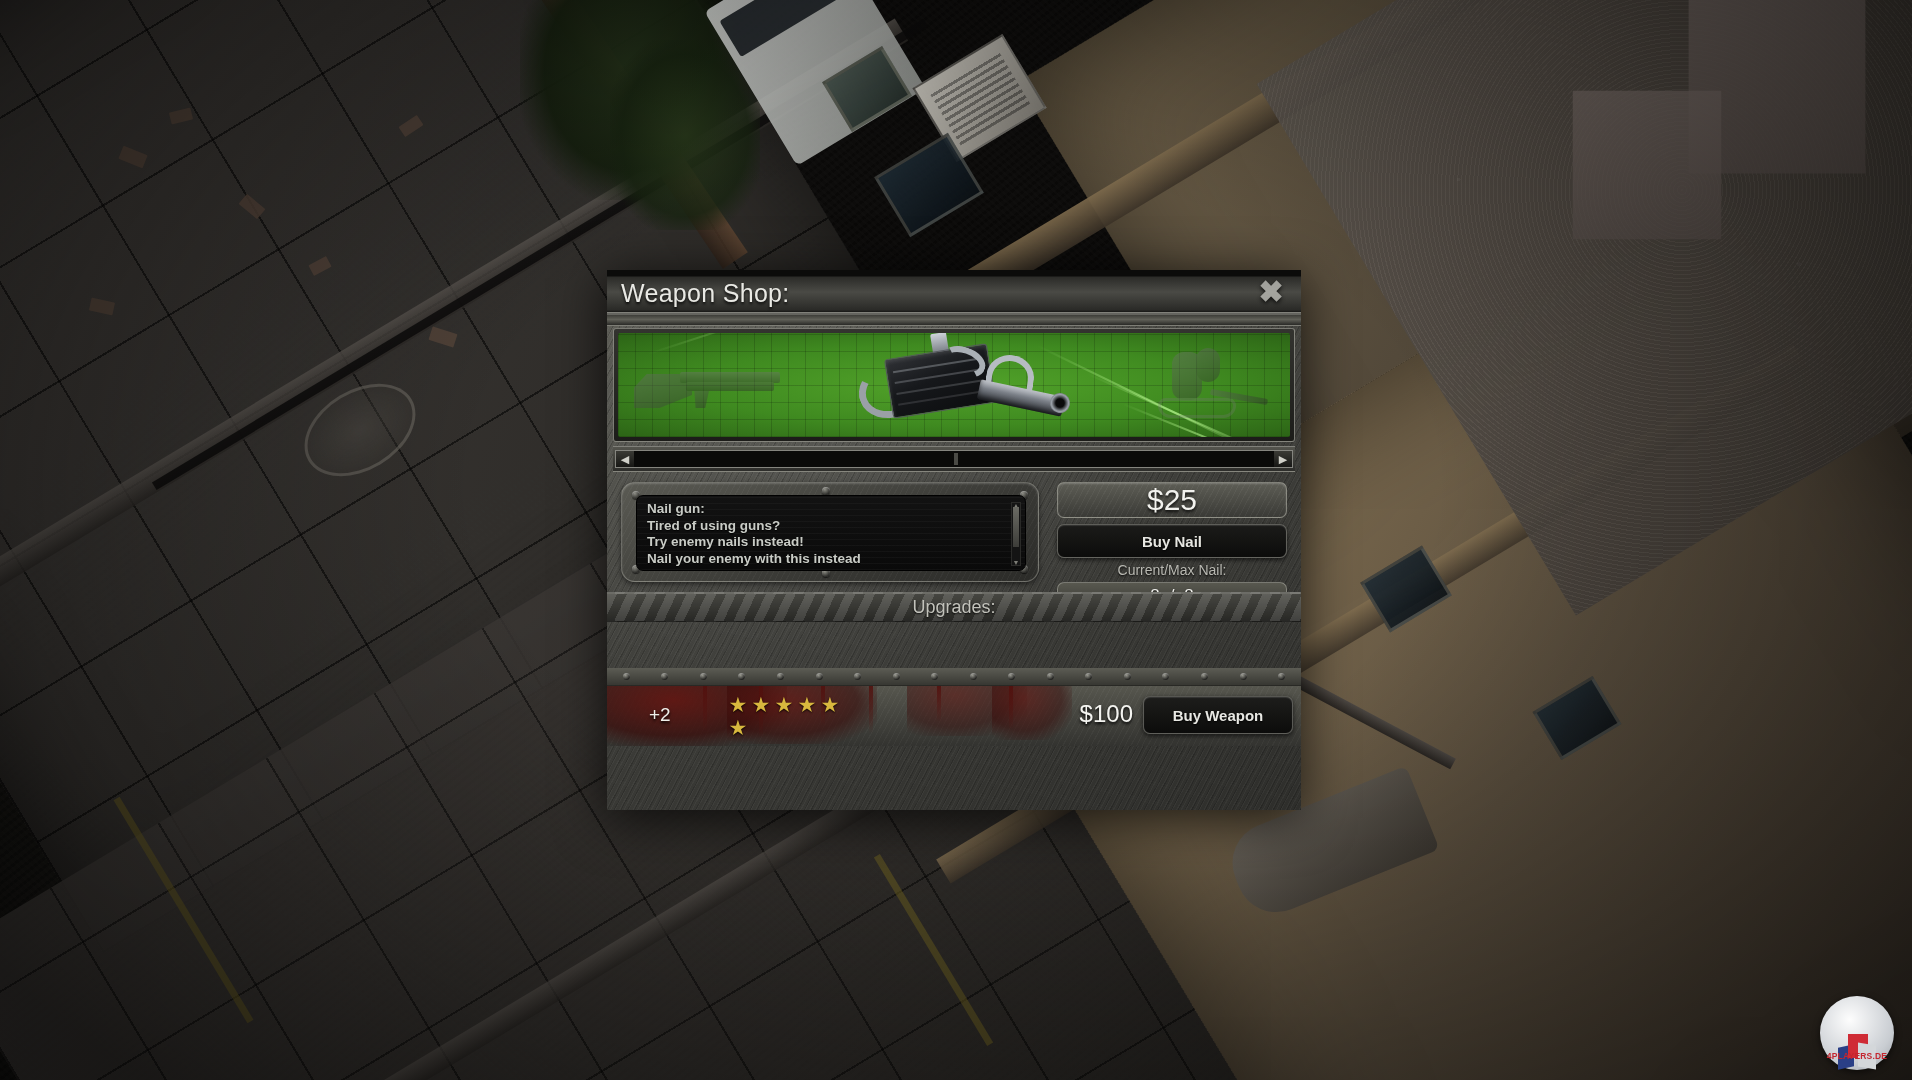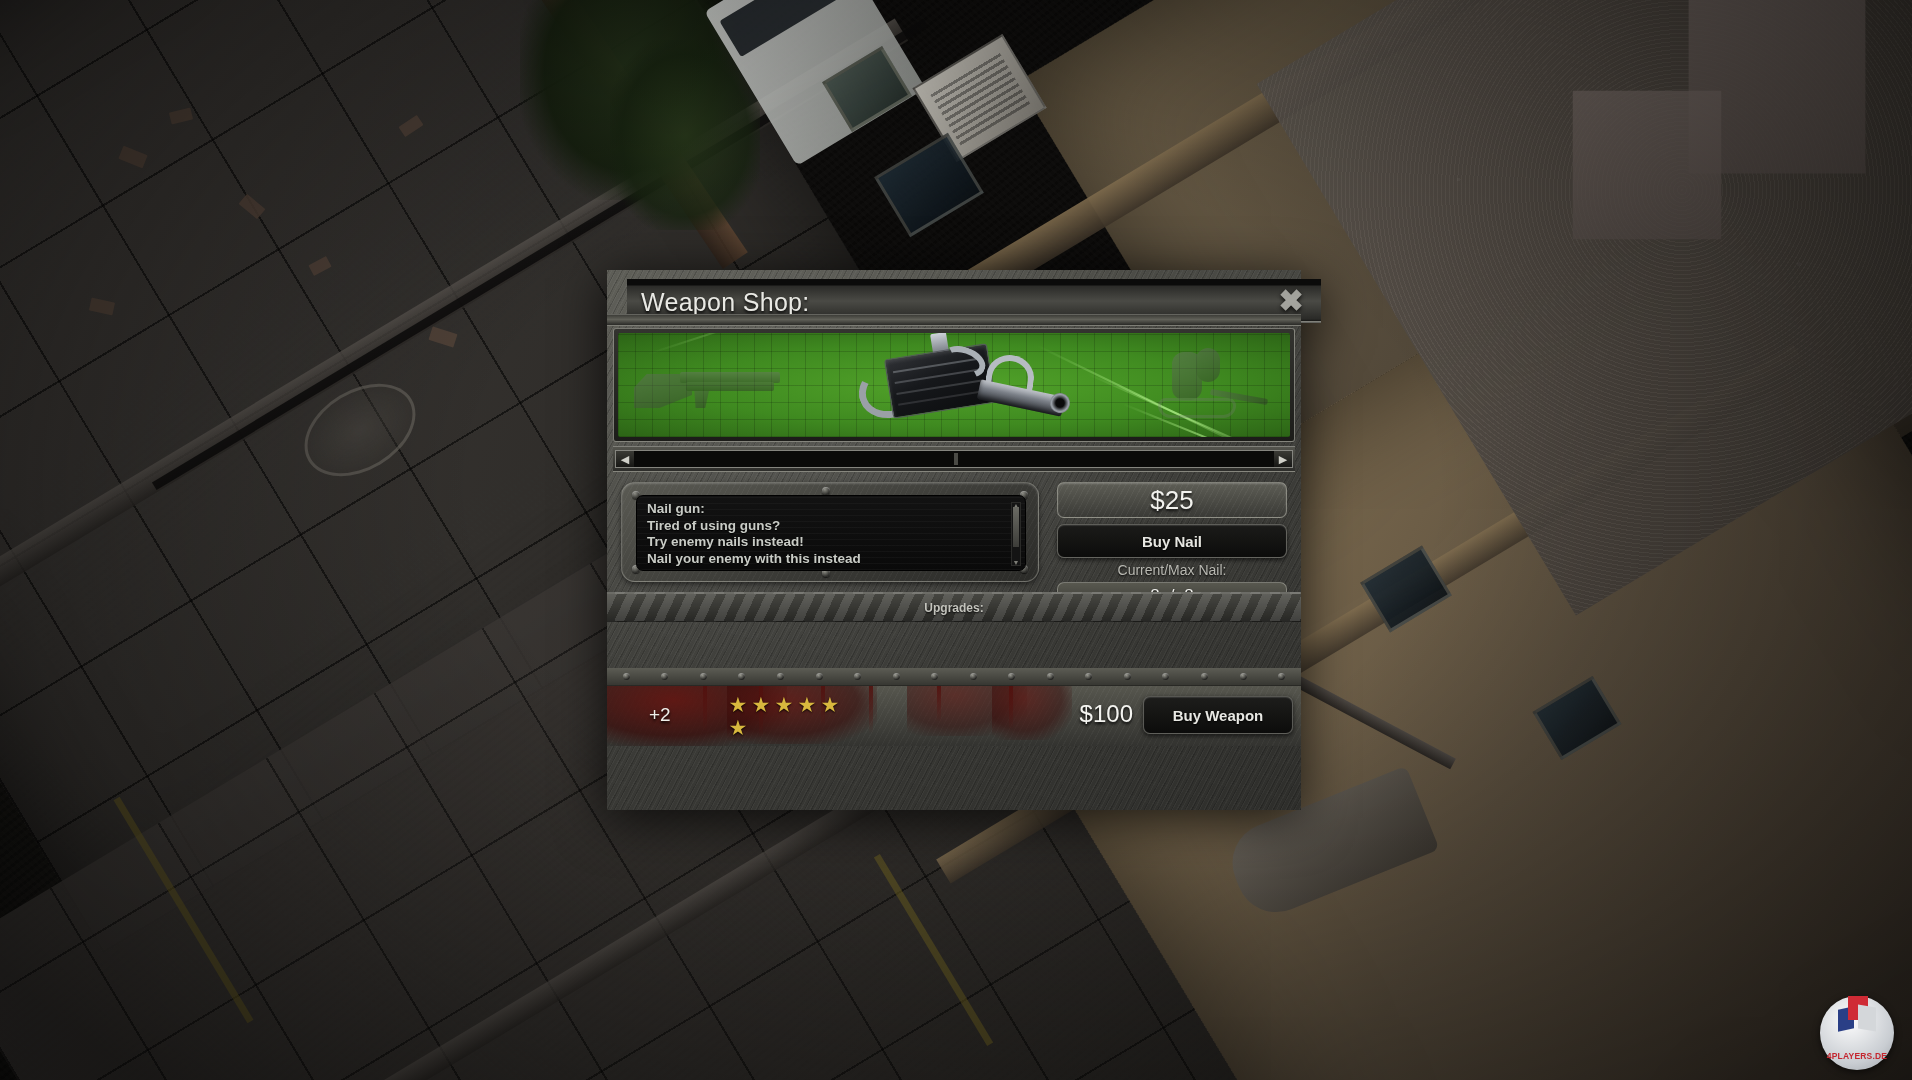--- a/index.html
+++ b/index.html
@@ -266,27 +266,26 @@
     background-image:
       repeating-linear-gradient(118deg, rgba(255,255,255,.035) 0 1px, transparent 1px 4px),
       repeating-linear-gradient(-62deg, rgba(0,0,0,.16) 0 1px, transparent 1px 6px),
       radial-gradient(ellipse at 25% 20%, rgba(255,255,255,.10), transparent 55%),
       linear-gradient(160deg, #56564f 0%, #3d3d39 55%, #2e2e2b 100%);
   }
 
   
   .titlebar {
     position: absolute;
-    left: 0; top: 9px;
+    left: 0; top: 0;
     width: 100%;
     height: 44px;
     background:
       linear-gradient(180deg, #0b0b0a 0%, #0b0b0a 6px, #2b2b28 7px, #4a4a45 22px, #2a2a27 40px, #0d0d0c 100%);
     border-bottom: 1px solid rgba(190,190,180,.5);
-    margin-left: 20px;
   }
   .titlebar::after {
     content: "";
     position: absolute;
     left: 0; right: 0; bottom: 0; height: 1px;
     background: rgba(220,220,210,.55);
   }
   .title-text {
     position: absolute;
     left: 14px; top: 9px;
@@ -584,21 +583,21 @@
     width: 230px; height: 36px;
     border-radius: 7px;
     border: 1px solid rgba(185,185,175,.55);
     background:
       repeating-linear-gradient(118deg, rgba(255,255,255,.04) 0 1px, transparent 1px 5px),
       linear-gradient(180deg, #5d5d55, #3a3a36);
     display: flex; align-items: center; justify-content: center;
     box-shadow: inset 0 1px 2px rgba(255,255,255,.2);
   }
   .price-text {
-    font-size: 26px;
+    font-size: 30px;
     color: #f2f2ee;
     text-shadow: 0 2px 3px rgba(0,0,0,.85);
   }
   .buy-ammo {
     position: absolute;
     left: 450px; top: 50px;
     width: 230px; height: 34px;
     border-radius: 7px;
     border: 1px solid rgba(150,150,142,.6);
     background: linear-gradient(180deg, #1b1b19, #0c0c0b);
@@ -640,24 +639,23 @@
     left: 0; top: 322px;
     width: 100%; height: 30px;
     background:
       repeating-linear-gradient(115deg, rgba(255,255,255,.10) 0 9px, rgba(0,0,0,.10) 9px 18px),
       linear-gradient(180deg, #4e4e48, #2c2c29);
     border-top: 2px solid rgba(190,190,180,.45);
     border-bottom: 1px solid rgba(0,0,0,.6);
     display: flex; align-items: center; justify-content: center;
   }
   .upg-header-text {
-    font-size: 12px;
+    font-size: 18px;
     color: #c3c3bc;
     text-shadow: 0 1px 2px rgba(0,0,0,.9);
-    font-weight: bold;
   }
 
   
   .upg-row {
     position: absolute;
     left: 0; top: 352px;
     width: 100%; height: 46px;
     padding: 6px 10px;
     display: flex;
     gap: 4px;
@@ -766,21 +764,21 @@
     text-shadow: 0 1px 2px rgba(0,0,0,.9);
   }
 
   
   .watermark {
     position: absolute;
     right: 18px; bottom: 10px;
     width: 74px; height: 74px;
     border-radius: 50%;
     background: radial-gradient(circle at 40% 32%, #fdfdfd, #c9cdd2 65%, #9aa0a6 100%);
-    display: flex; align-items: flex-start; justify-content: center;
+    display: flex; align-items: flex-end; justify-content: center;
     box-shadow: 0 2px 7px rgba(0,0,0,.6);
     text-decoration: underline;
   }
   .wm-mark {
     position: relative;
     width: 42px; height: 36px;
   }
   .wm-mark i {
     position: absolute;
     display: block;

